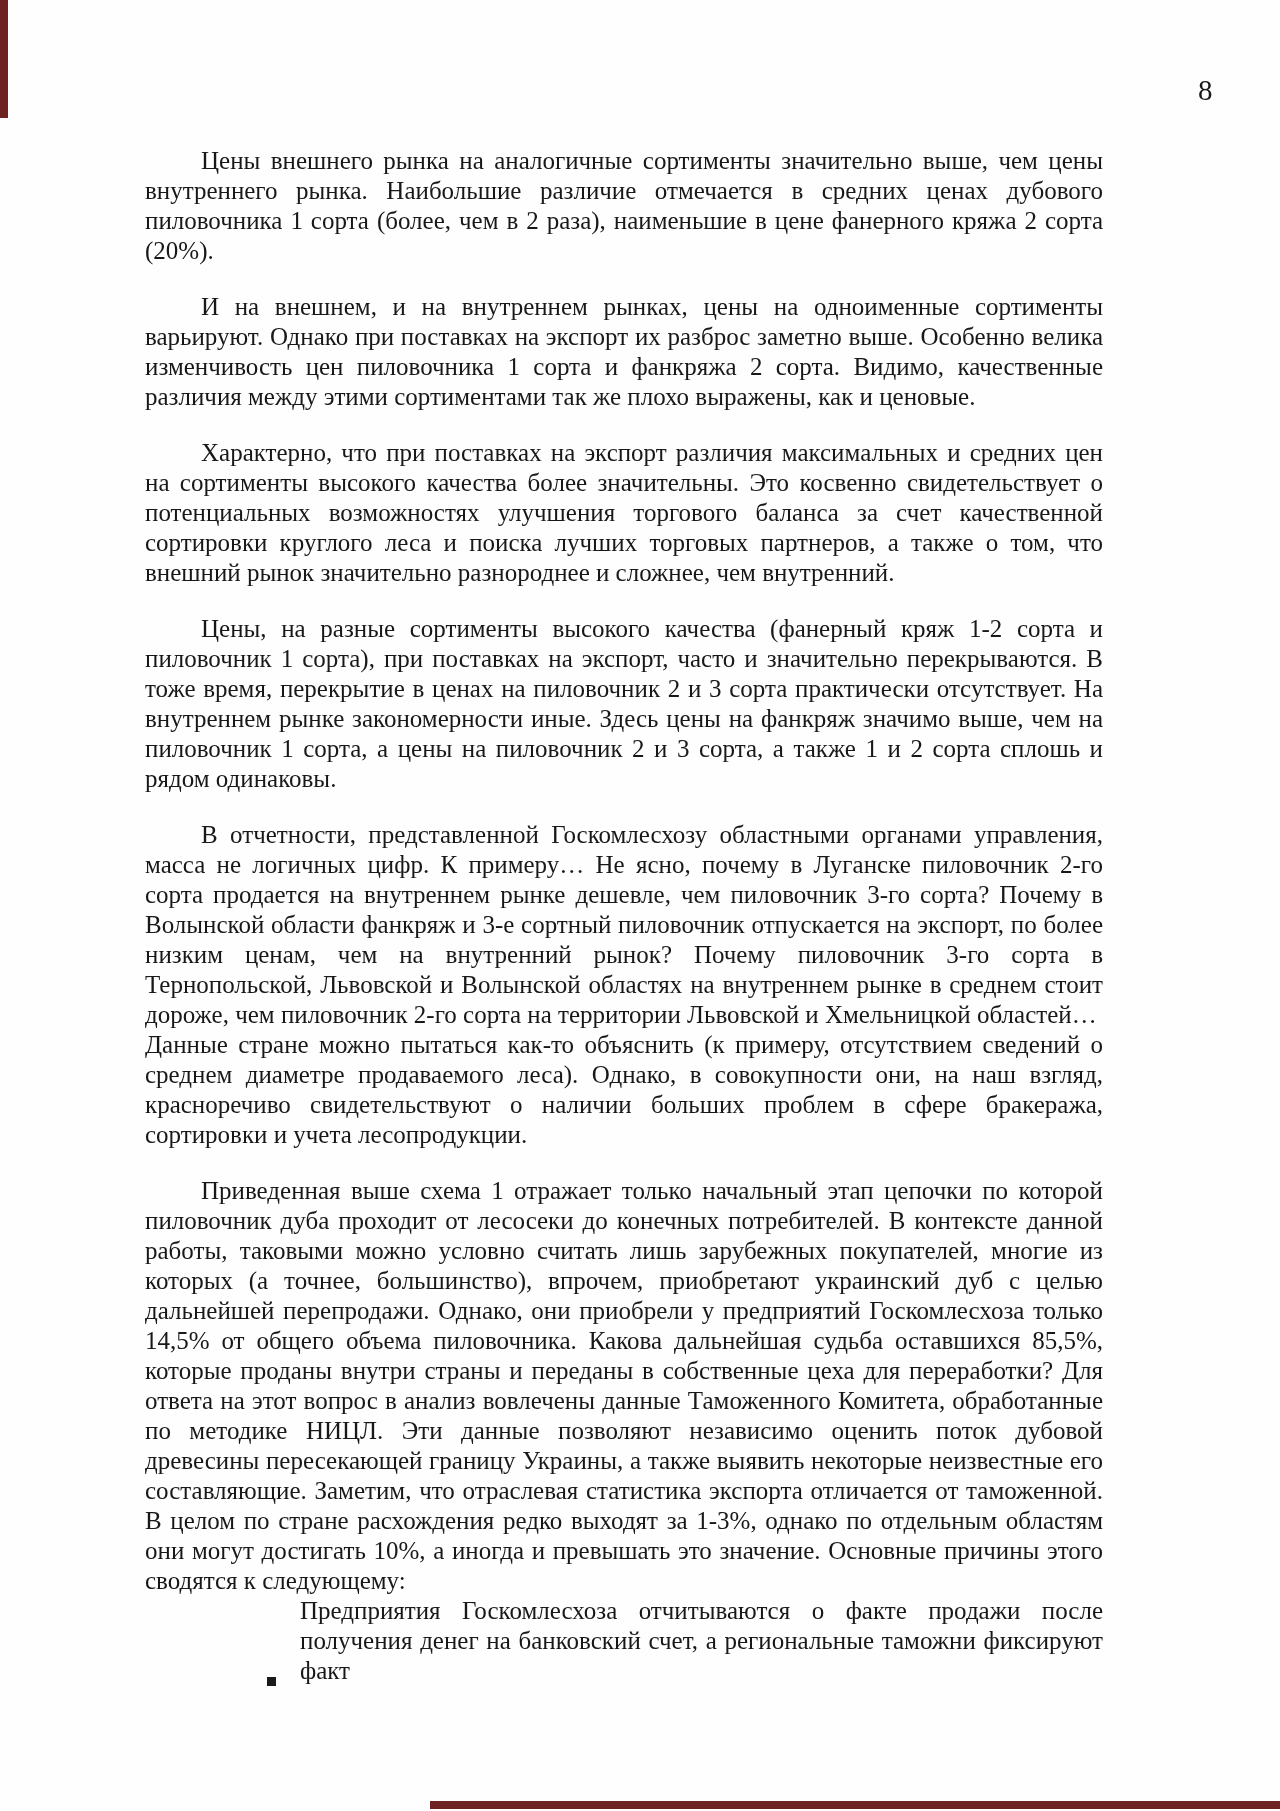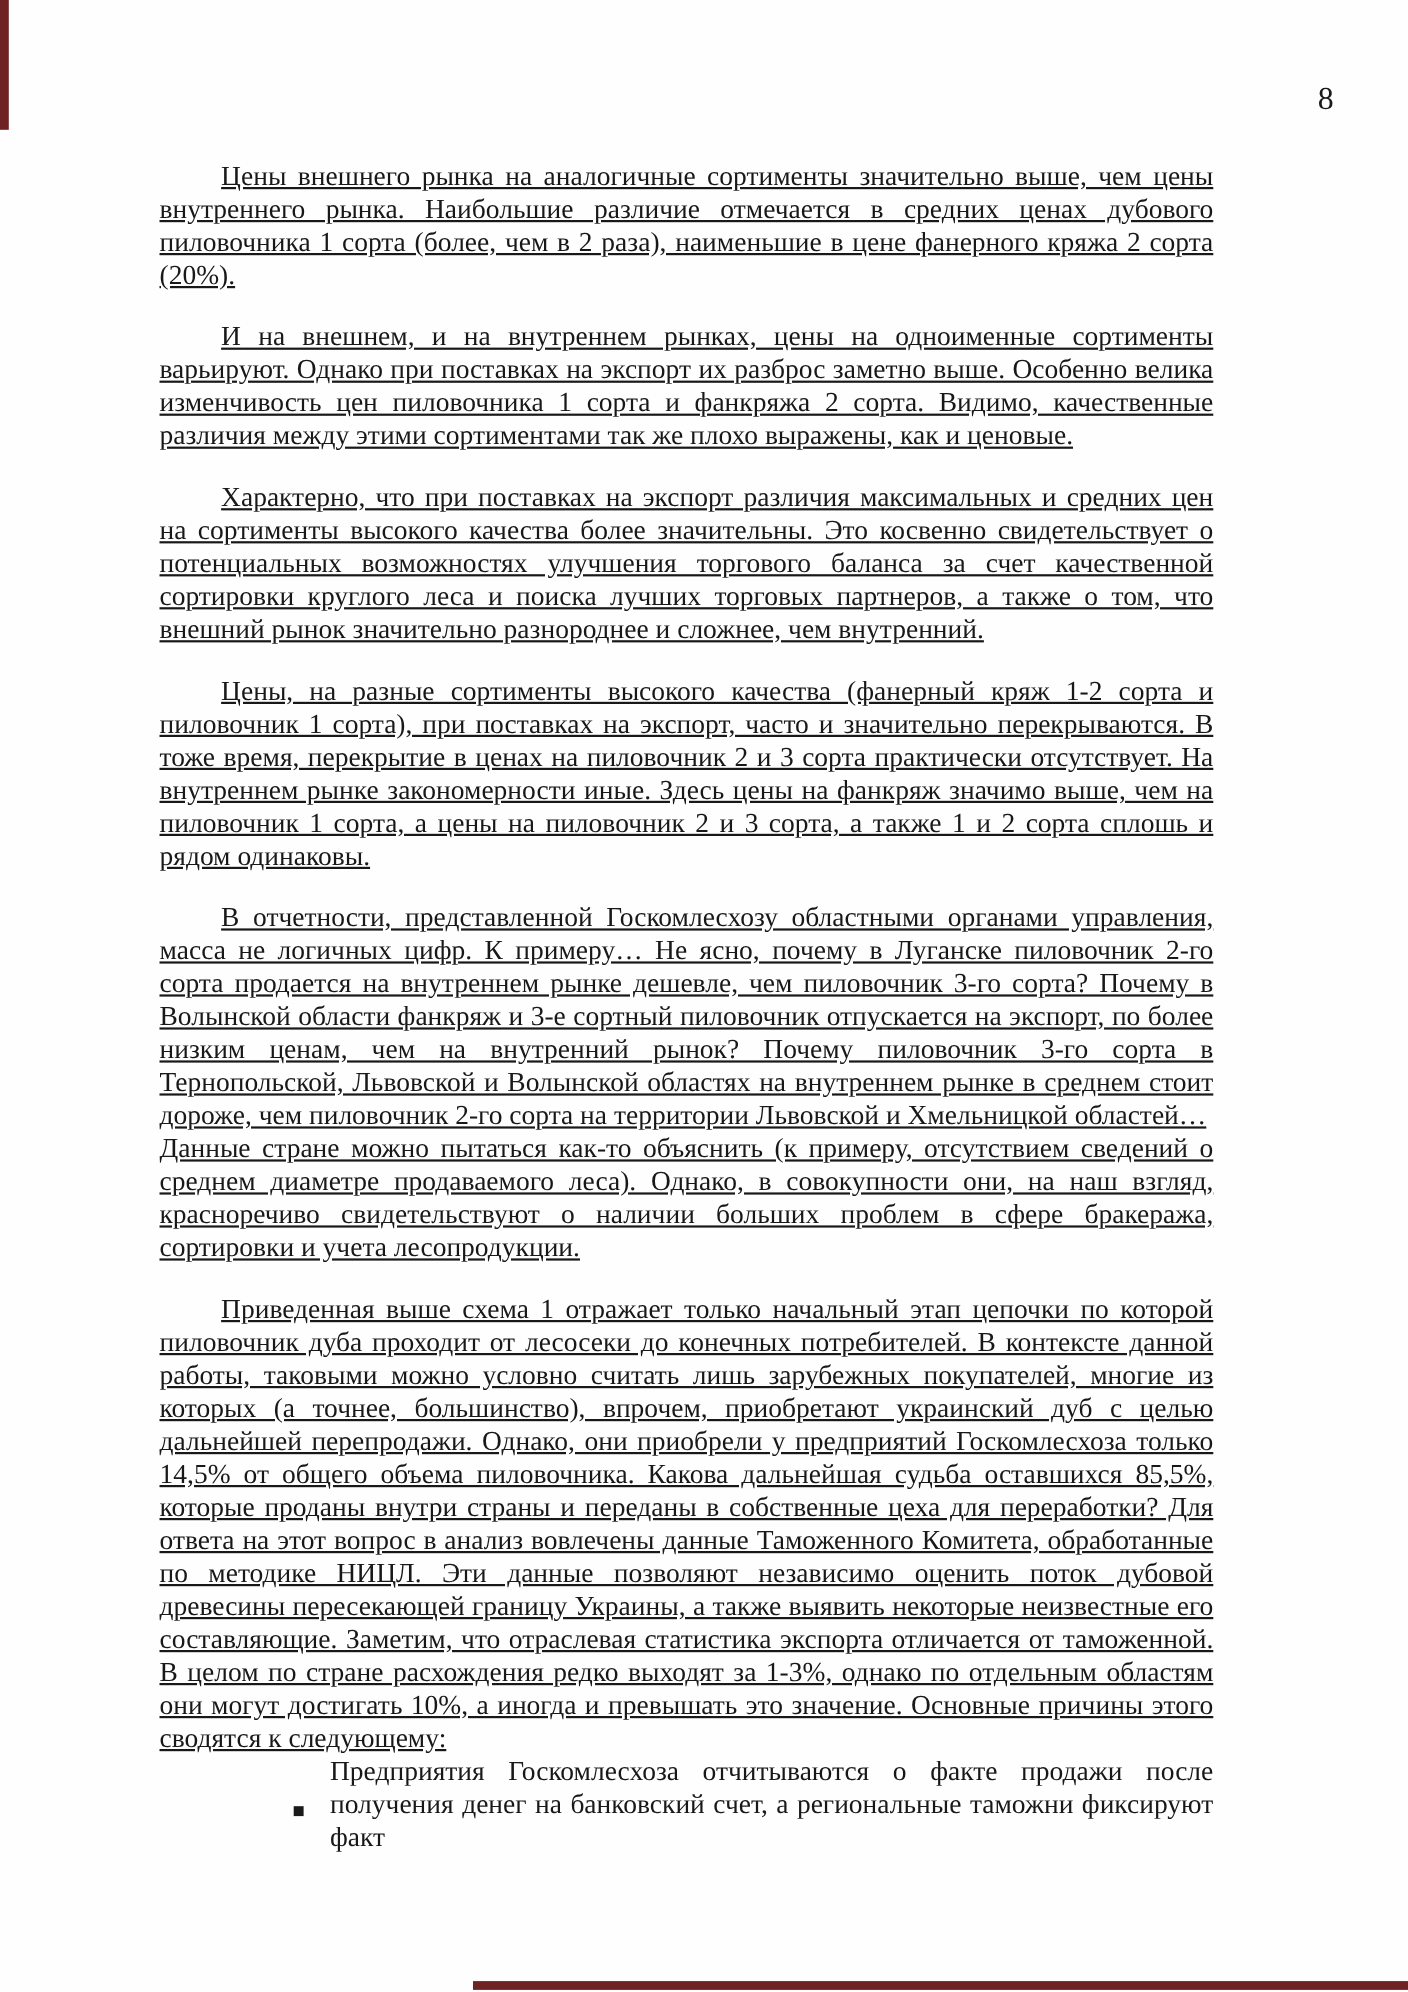--- a/index.html
+++ b/index.html
@@ -45,33 +45,32 @@
     left: 145px;
     top: 146px;
     width: 958px;
     font-size: 25px;
     line-height: 30px;
     text-align: justify;
     color: #181818;
   }
   .para {
     margin: 0 0 26px 0;
-    text-decoration: underline;
   }
   .para.indent { text-indent: 56px; }
   .para.flush  { text-indent: 0; }
   .para.tight  { margin-bottom: 0; }
   .bullet-list {
     margin: 0;
     padding: 0;
     list-style: none;
   }
   .bullet-item {
     display: flex;
-    align-items: center;
+    align-items: flex-end;
   }
   .bullet-square {
     flex: none;
     width: 9px;
     height: 9px;
     margin: 10px 24px 0 122px;
     background: #1a1a1a;
   }
   .bullet-text {
     flex: 1;

